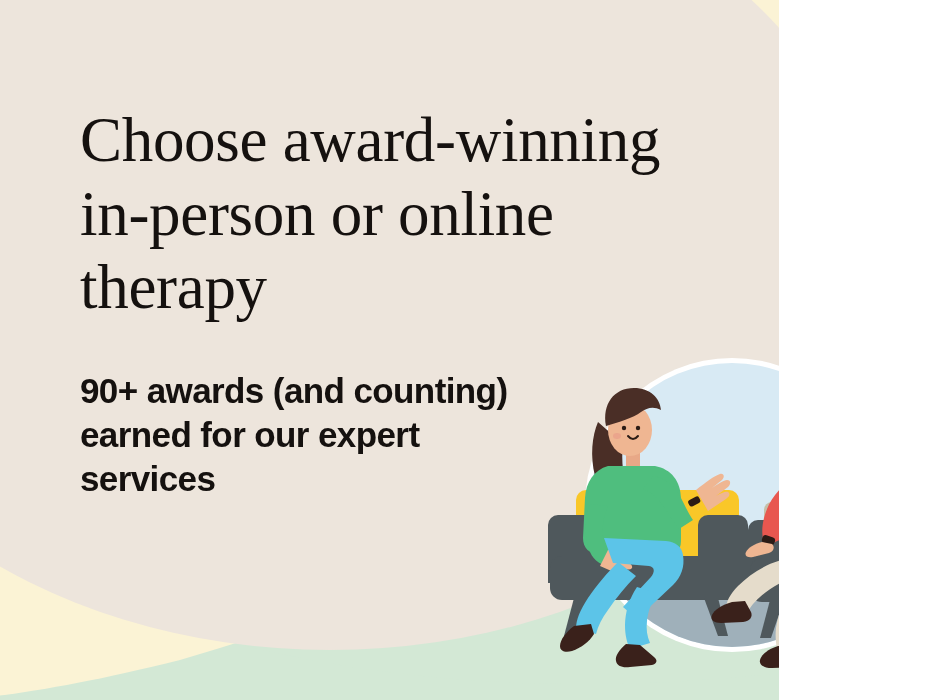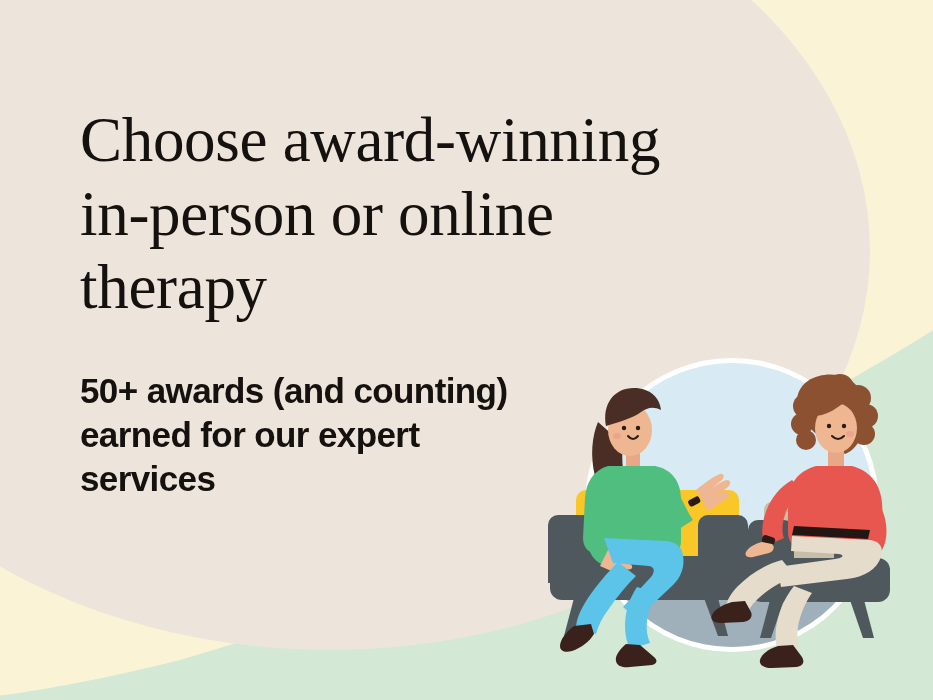--- a/index.html
+++ b/index.html
@@ -2,21 +2,21 @@
 <html><head>
 <meta charset="utf-8">
 <style>
   html, body {
     margin: 0;
     padding: 0;
     background: #ffffff;
   }
   .stage {
     position: relative;
-    width: 933px;
+    width: 779px;
     height: 700px;
     overflow: hidden;
     background: #EDE5DC;
     font-family: "Liberation Sans", sans-serif;
   }
   .bg-svg {
     position: absolute;
     inset: 0;
     width: 933px;
     height: 700px;
@@ -67,21 +67,21 @@
     <rect x="0" y="0" width="933" height="700" fill="#D3E8D5"></rect>
     <path d="M -60 700 L -60 500 C 120 660 520 740 980 640 L 980 700 Z" fill="#D3E8D5"></path>
     <path d="M -60 -40 L 980 -40 L 980 300 C 800 420 520 560 180 660 C 60 690 -20 700 -60 700 Z" fill="#FBF3D5"></path>
     <ellipse cx="330" cy="250" rx="540" ry="400" fill="#EDE5DC"></ellipse>
   </svg>
 
   <div class="content">
     <h1 class="headline">Choose award-winning
 in-person or online
 therapy</h1>
-    <p class="subhead">50+ awards (and counting)
+    <p class="subhead">90+ awards (and counting)
 earned for our expert
 services</p>
   </div>
 
   <div class="illustration">
     <svg viewBox="0 0 413 370" width="413" height="370" aria-hidden="true">
       <defs>
         <clipPath id="badgeClip">
           <circle cx="212" cy="175" r="142"></circle>
         </clipPath>

